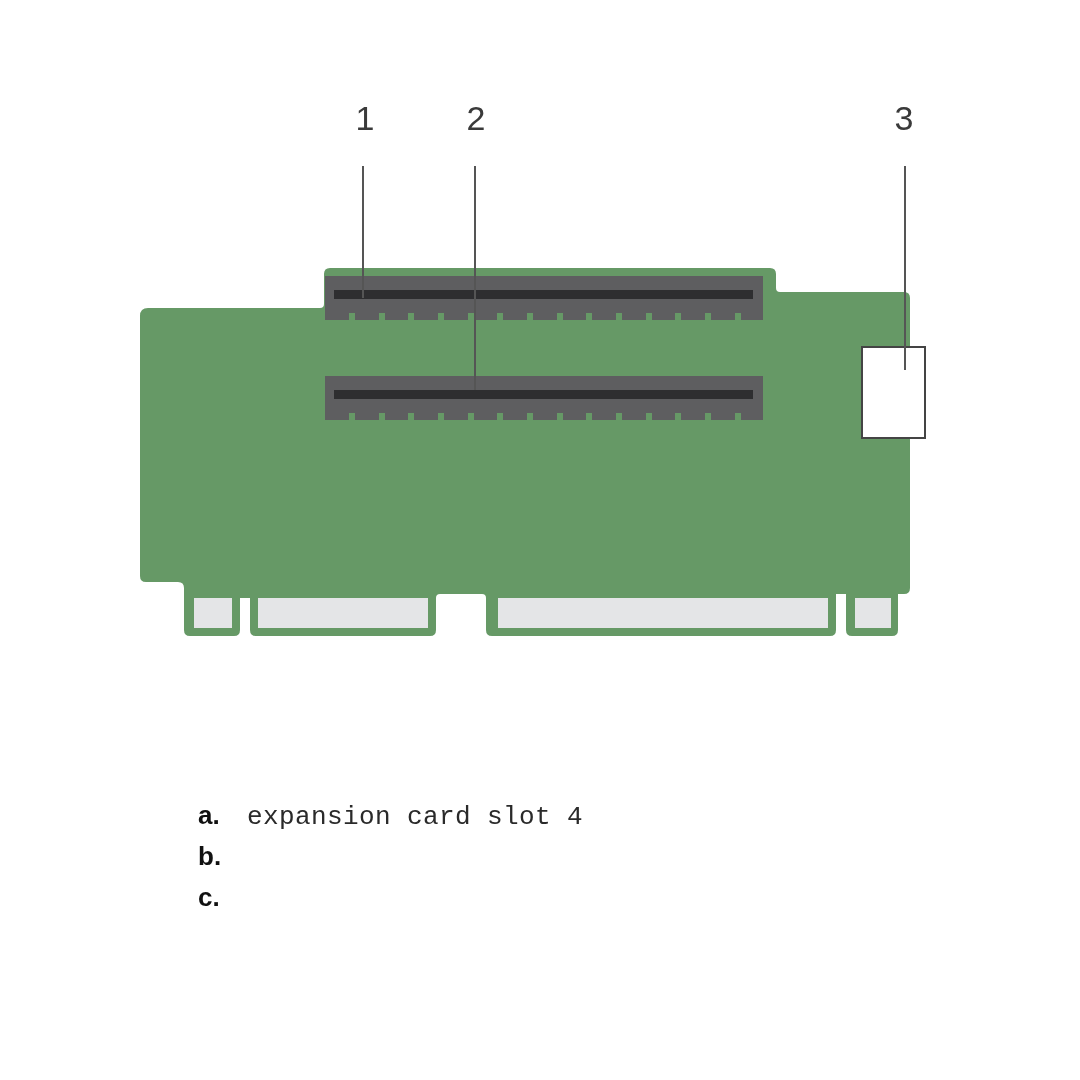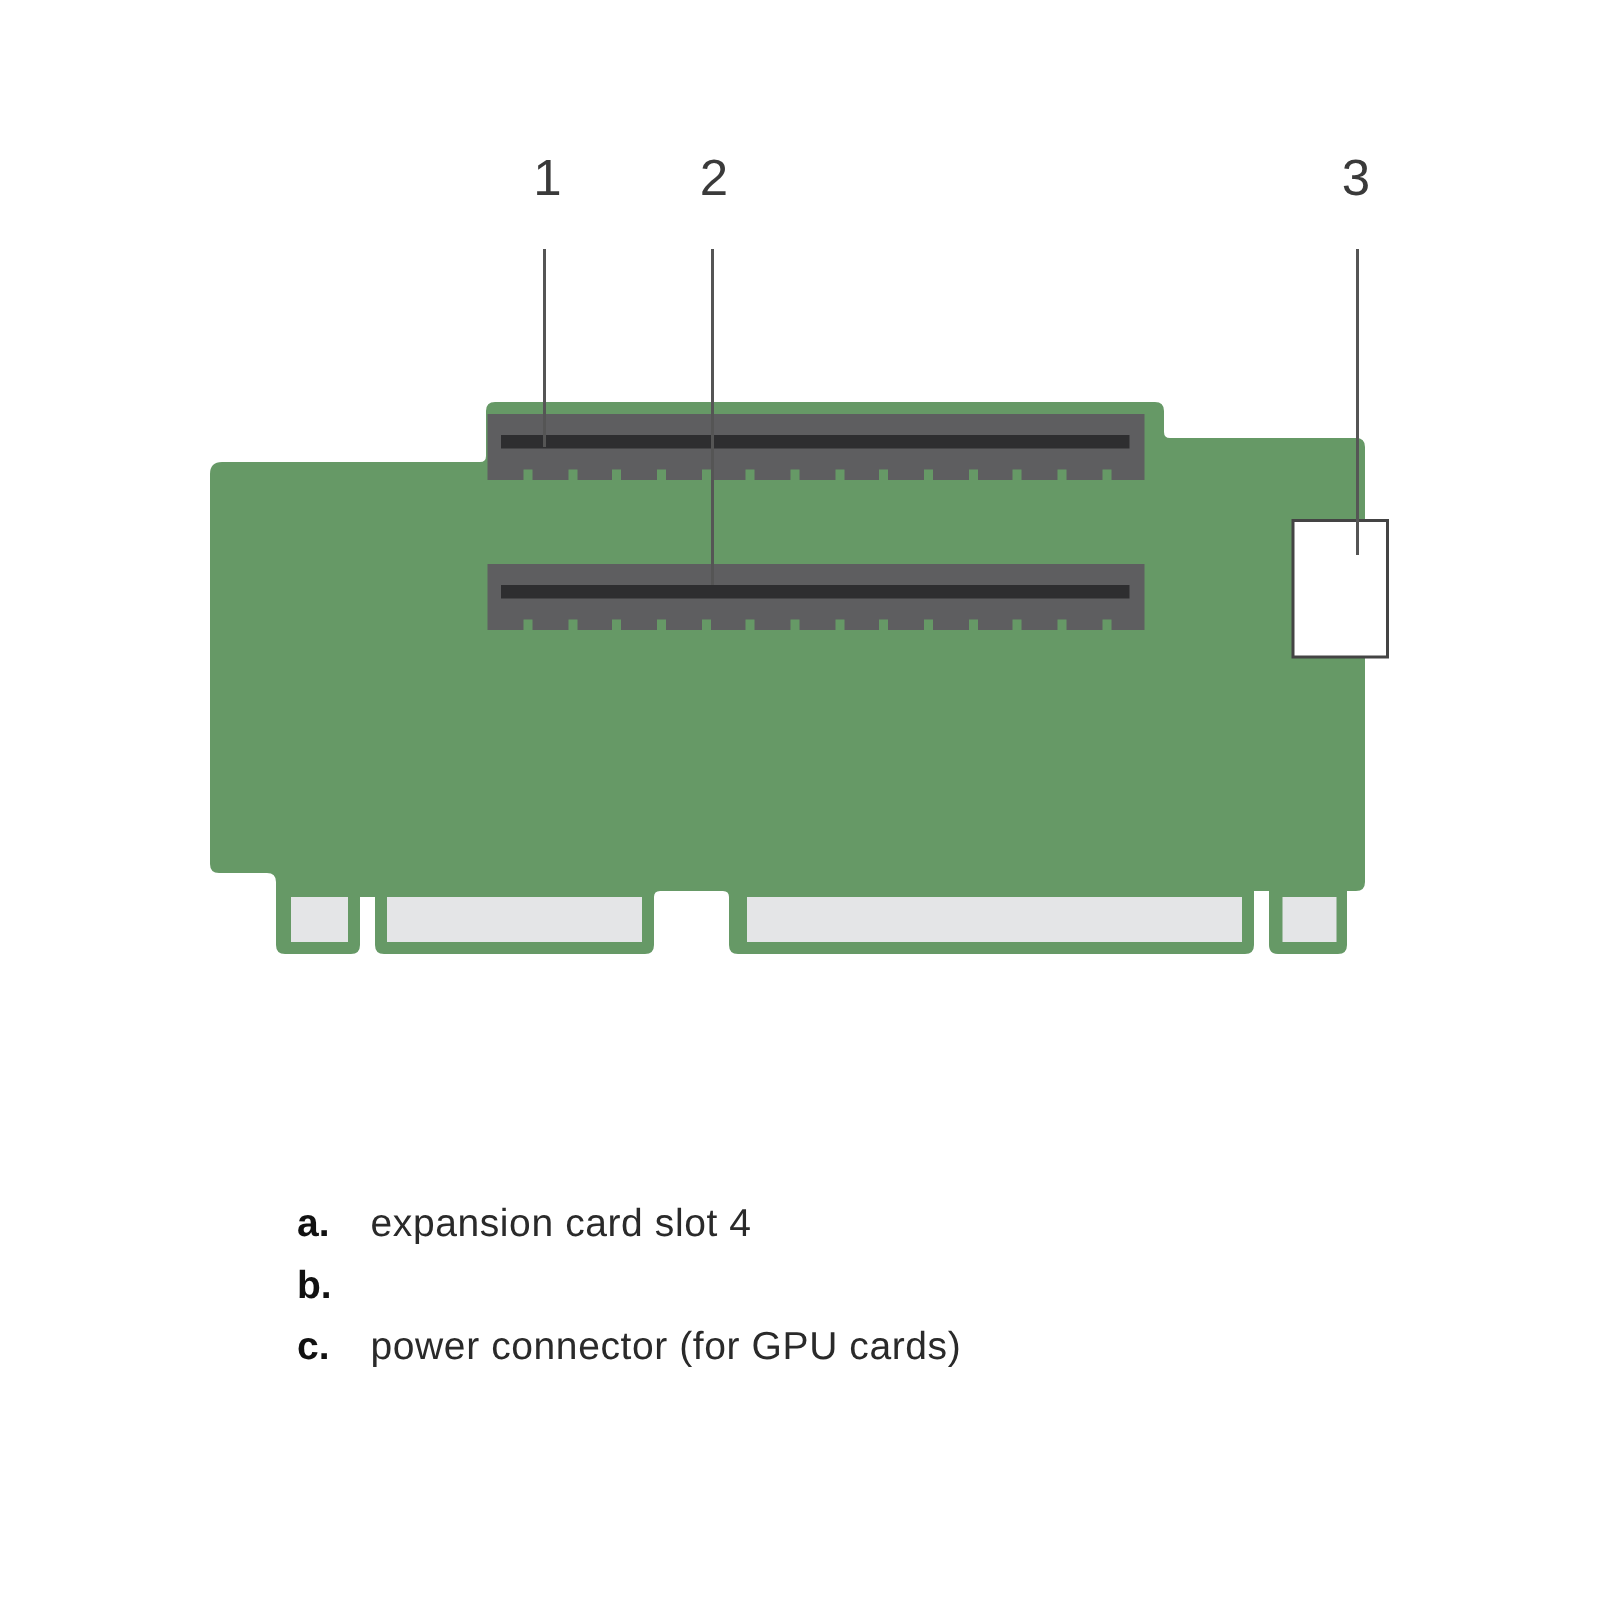--- a/index.html
+++ b/index.html
@@ -2,21 +2,21 @@
 <html><head>
 <meta charset="utf-8">
 <style>
   html, body { margin:0; padding:0; background:#ffffff; }
   body { width:1080px; height:1080px; position:relative; overflow:hidden; font-family:"Liberation Sans", sans-serif; }
   #diagram { position:absolute; left:0; top:0; }
   .callout { font-family:"Liberation Sans", sans-serif; font-size:34px; fill:#3a3a3a; }
   .legend { position:absolute; left:198px; top:800px; }
   .legend-row { display:flex; align-items:baseline; height:41px; }
   .legend-key { width:49px; font-family:"Liberation Sans", sans-serif; font-weight:bold; font-size:26px; color:#111; }
-  .legend-text { font-family:Liberation Sans, sans-serif; font-size:26px; color:#2a2a2a; letter-spacing:0.4px; }
+  .legend-text { font-family:Liberation Mono, monospace; font-size:26px; color:#2a2a2a; letter-spacing:0.4px; }
 </style>
 </head>
 <body>
 
 <svg id="diagram" width="1080" height="1080" viewBox="0 0 1080 1080" xmlns="http://www.w3.org/2000/svg">
 
   <path fill="#669966" d="M148,308 L320,308 Q324,308 324,304 L324,274 Q324,268 330,268 L770,268 Q776,268 776,274 L776,288 Q776,292 780,292 L904,292 Q910,292 910,298 L910,588 Q910,594 904,594 L898,594 L898,630 Q898,636 892,636 L852,636 Q846,636 846,630 L846,594 L836,594 L836,630 Q836,636 830,636 L492,636 Q486,636 486,630 L486,598 Q486,594 482,594 L440,594 Q436,594 436,598 L436,630 Q436,636 430,636 L256,636 Q250,636 250,630 L250,598 L240,598 L240,630 Q240,636 234,636 L190,636 Q184,636 184,630 L184,588 Q184,582 178,582 L146,582 Q140,582 140,576 L140,316 Q140,308 148,308 Z"></path>
 
   <rect x="194" y="598" width="38" height="30" fill="#e4e5e7"></rect>
   <rect x="258" y="598" width="170" height="30" fill="#e4e5e7"></rect>
@@ -79,15 +79,14 @@
 <div class="legend">
   <div class="legend-row">
     <span class="legend-key">a.</span>
     <span class="legend-text">expansion card slot 4</span>
   </div>
   <div class="legend-row">
     <span class="legend-key">b.</span>
   </div>
   <div class="legend-row">
     <span class="legend-key">c.</span>
-    <span class="legend-text">power connector (for GPU cards)</span>
   </div>
 </div>
 
 </body></html>

